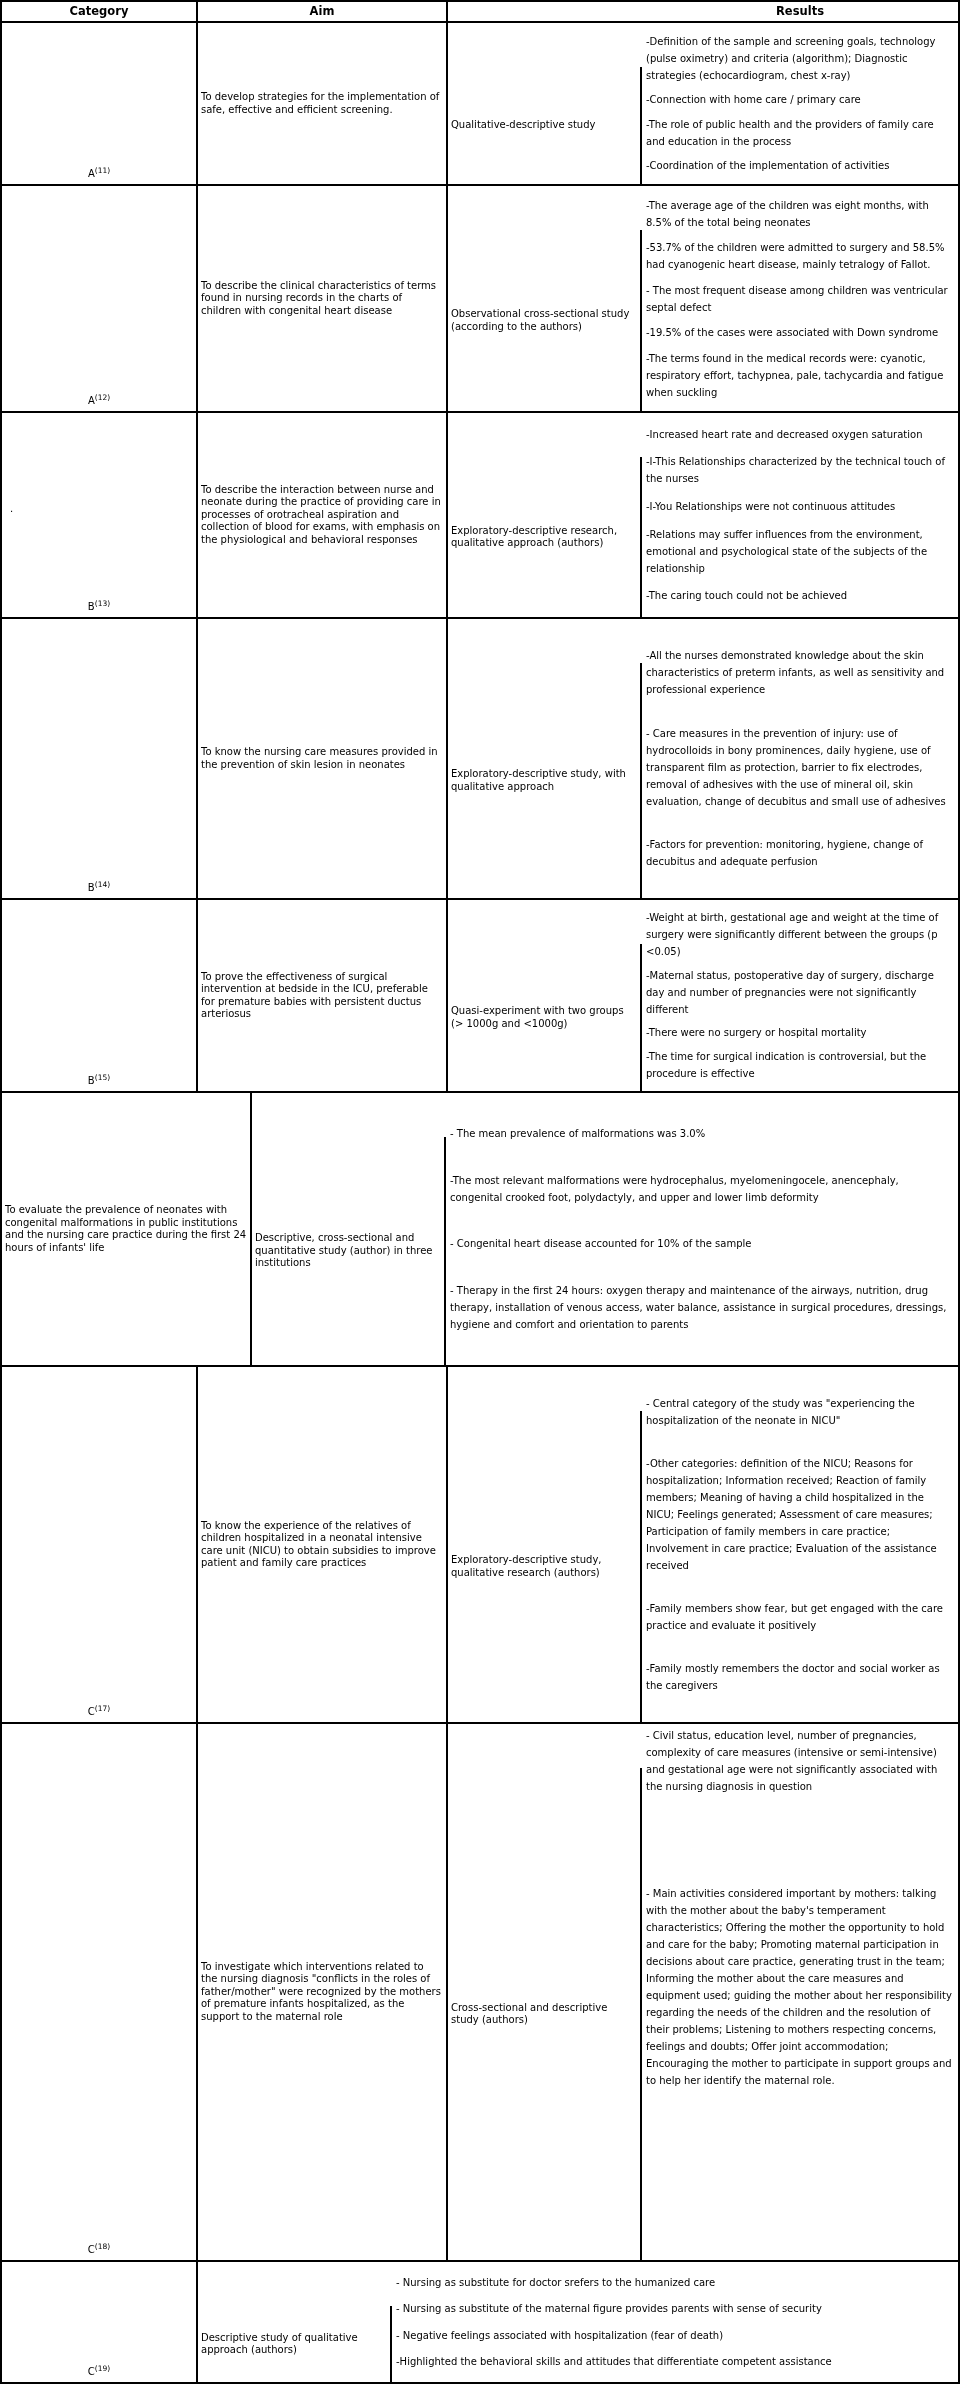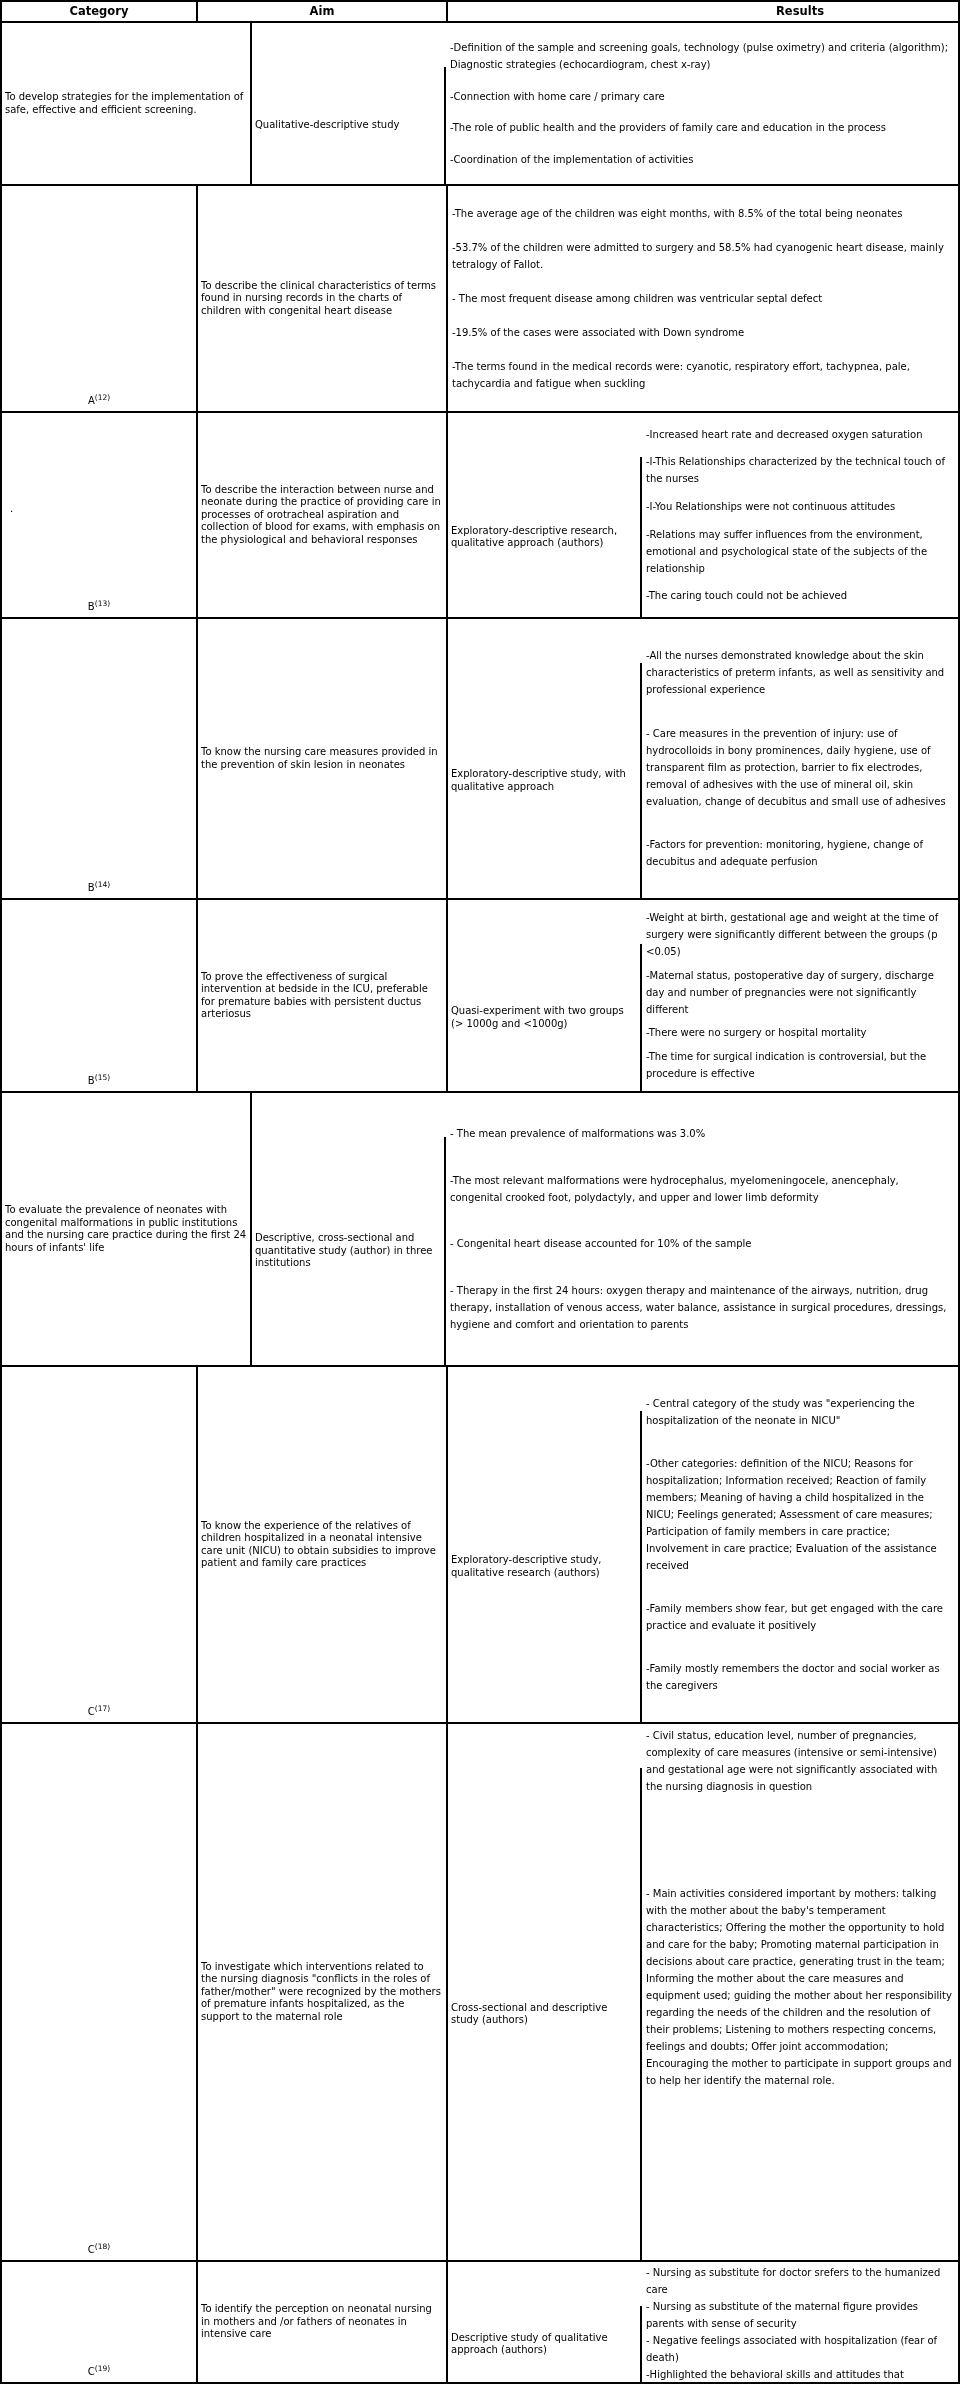--- a/index.html
+++ b/index.html
@@ -117,40 +117,46 @@
   <div class="table">
 
     <div class="row header">
       <div class="cell col-cat th">Category</div>
       <div class="cell col-aim th">Aim</div>
       <div class="cell col-method th">Methodological Mapping</div>
       <div class="cell col-res th">Results</div>
     </div>
 
     <div class="row r1">
+      <div class="cell col-cat cat-cell">
+        <div class="cat-label"><span>A</span><sup>(11)</sup></div>
+      </div>
       <div class="cell col-aim text-cell">
           <div class="txt">To develop strategies for the implementation of safe, effective and efficient screening.</div>
         </div>
       <div class="cell col-method text-cell">
           <div class="txt">Qualitative-descriptive study</div>
         </div>
       <div class="cell col-res res-cell">
           <div class="bullet">-Definition of the sample and screening goals, technology (pulse oximetry) and criteria (algorithm); Diagnostic strategies (echocardiogram, chest x-ray)</div>
           <div class="bullet">-Connection with home care / primary care</div>
           <div class="bullet">-The role of public health and the providers of family care and education in the process</div>
           <div class="bullet">-Coordination of the implementation of activities</div>
         </div>
     </div>
 
     <div class="row r2">
       <div class="cell col-cat cat-cell">
         <div class="cat-label"><span>A</span><sup>(12)</sup></div>
       </div>
       <div class="cell col-aim text-cell">
           <div class="txt">To describe the clinical characteristics of terms found in nursing records in the charts of children with congenital heart disease</div>
+        </div>
+      <div class="cell col-method text-cell">
+          <div class="txt">Observational cross-sectional study (according to the authors)</div>
         </div>
       <div class="cell col-res res-cell">
           <div class="bullet">-The average age of the children was eight months, with 8.5% of the total being neonates</div>
           <div class="bullet">-53.7% of the children were admitted to surgery and 58.5% had cyanogenic heart disease, mainly tetralogy of Fallot.</div>
           <div class="bullet">- The most frequent disease among children was ventricular septal defect</div>
           <div class="bullet">-19.5% of the cases were associated with Down syndrome</div>
           <div class="bullet">-The terms found in the medical records were: cyanotic, respiratory effort, tachypnea, pale, tachycardia and fatigue when suckling</div>
         </div>
     </div>
 
@@ -255,23 +261,20 @@
       <div class="cell col-res res-cell">
           <div class="bullet">- Civil status, education level, number of pregnancies, complexity of care measures (intensive or semi-intensive) and gestational age were not significantly associated with the nursing diagnosis in question</div>
           <div class="bullet">- Main activities considered important by mothers: talking with the mother about the baby's temperament characteristics; Offering the mother the opportunity to hold and care for the baby; Promoting maternal participation in decisions about care practice, generating trust in the team; Informing the mother about the care measures and equipment used; guiding the mother about her responsibility regarding the needs of the children and the resolution of their problems; Listening to mothers respecting concerns, feelings and doubts; Offer joint accommodation; Encouraging the mother to participate in support groups and to help her identify the maternal role.</div>
         </div>
     </div>
 
     <div class="row r9">
       <div class="cell col-cat cat-cell">
         <div class="cat-label"><span>C</span><sup>(19)</sup></div>
       </div>
-      <div class="cell col-aim text-cell">
-          <div class="txt">To identify the perception on neonatal nursing in mothers and /or fathers of neonates in intensive care</div>
-        </div>
       <div class="cell col-method text-cell">
           <div class="txt">Descriptive study of qualitative approach (authors)</div>
         </div>
       <div class="cell col-res res-cell">
           <div class="bullet">- Nursing as substitute for doctor srefers to the humanized care</div>
           <div class="bullet">- Nursing as substitute of the maternal figure provides parents with sense of security</div>
           <div class="bullet">- Negative feelings associated with hospitalization (fear of death)</div>
           <div class="bullet">-Highlighted the behavioral skills and attitudes that differentiate competent assistance</div>
         </div>
     </div>

